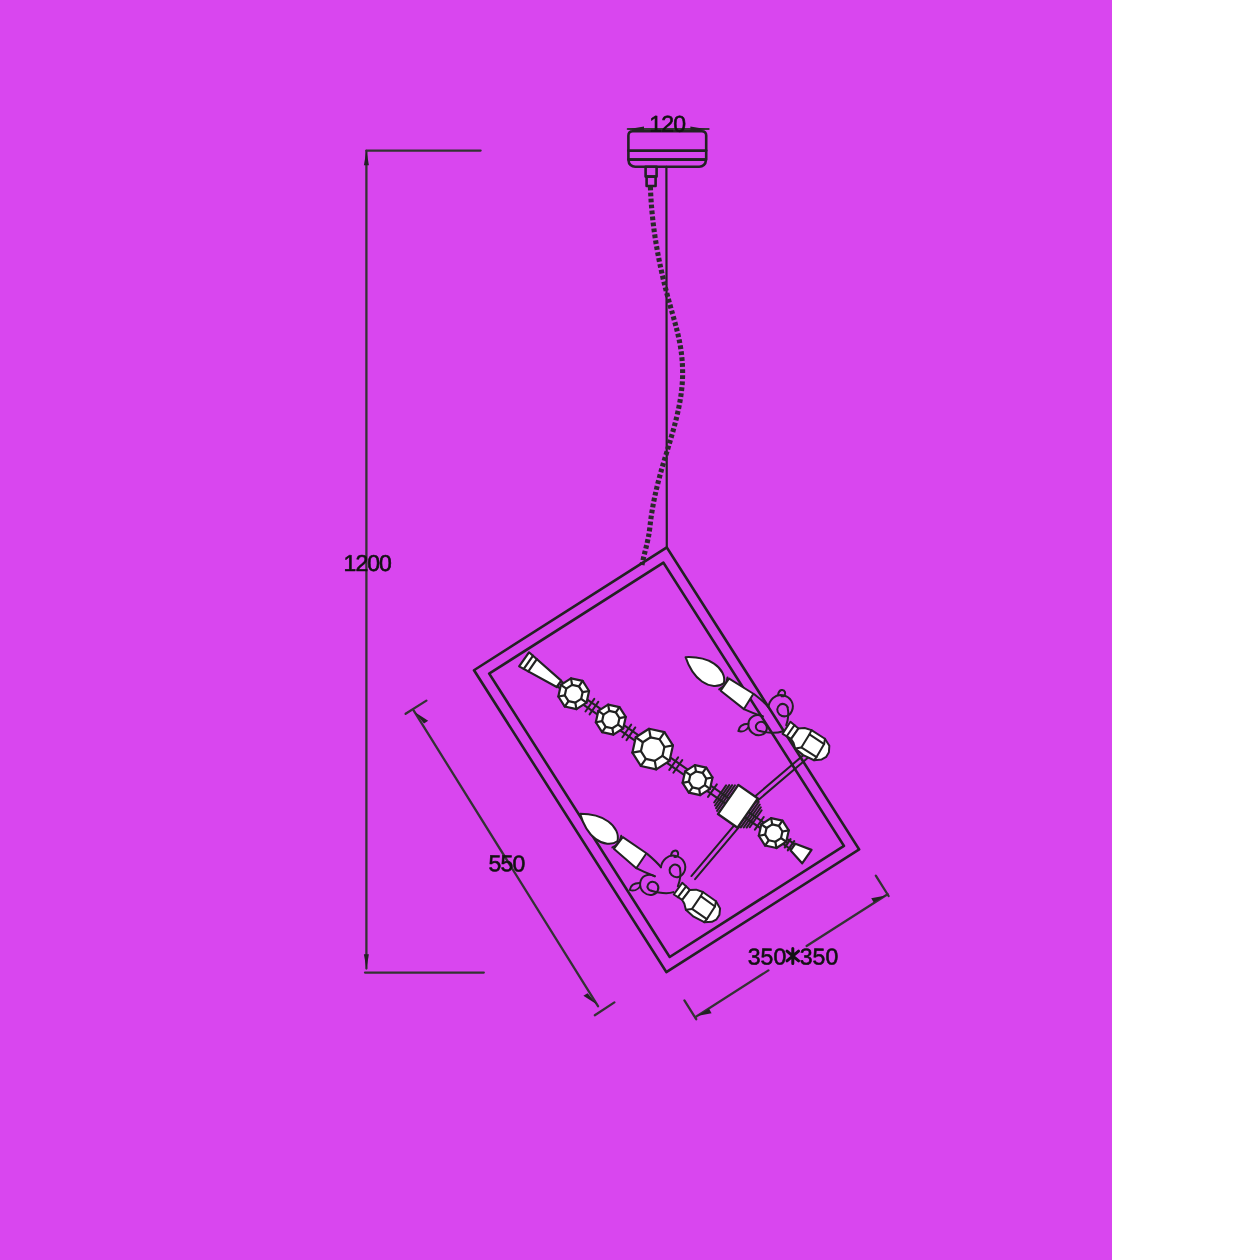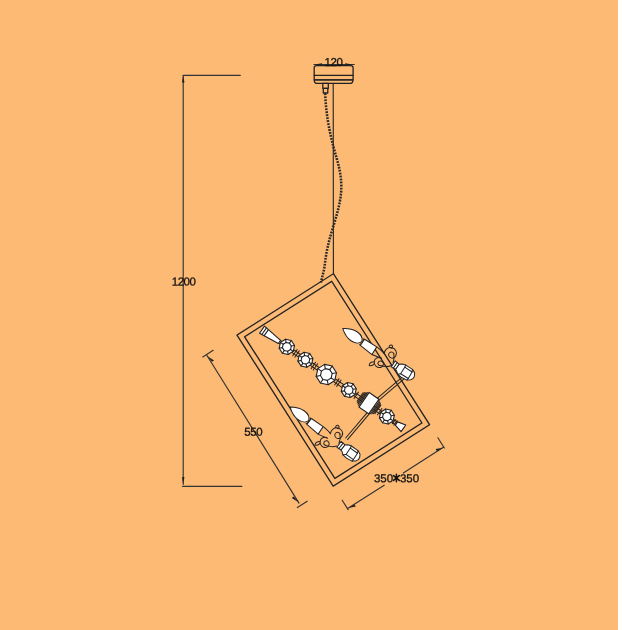--- a/index.html
+++ b/index.html
@@ -1,16 +1,16 @@
 <!DOCTYPE html>
 <html><head>
 <meta charset="utf-8">
 <style>
   html,body{margin:0;padding:0;background:#ffffff;}
-  #page{width:618px;height:630px;position:relative;background:#fdba74;overflow:hidden;}
+  #page{width:556px;height:630px;position:relative;background:#d946ef;overflow:hidden;}
   svg{position:absolute;left:0;top:0;}
   text{font-family:"Liberation Sans", sans-serif;fill:#111;filter:opacity(0.999);paint-order:stroke;stroke:#111;stroke-width:0.3px;}
 </style>
 </head>
 <body>
 <div id="page">
 <svg width="630" height="630" viewBox="0 0 630 630" fill="none" stroke-linecap="round" stroke-linejoin="round">
 
 <defs>
 

